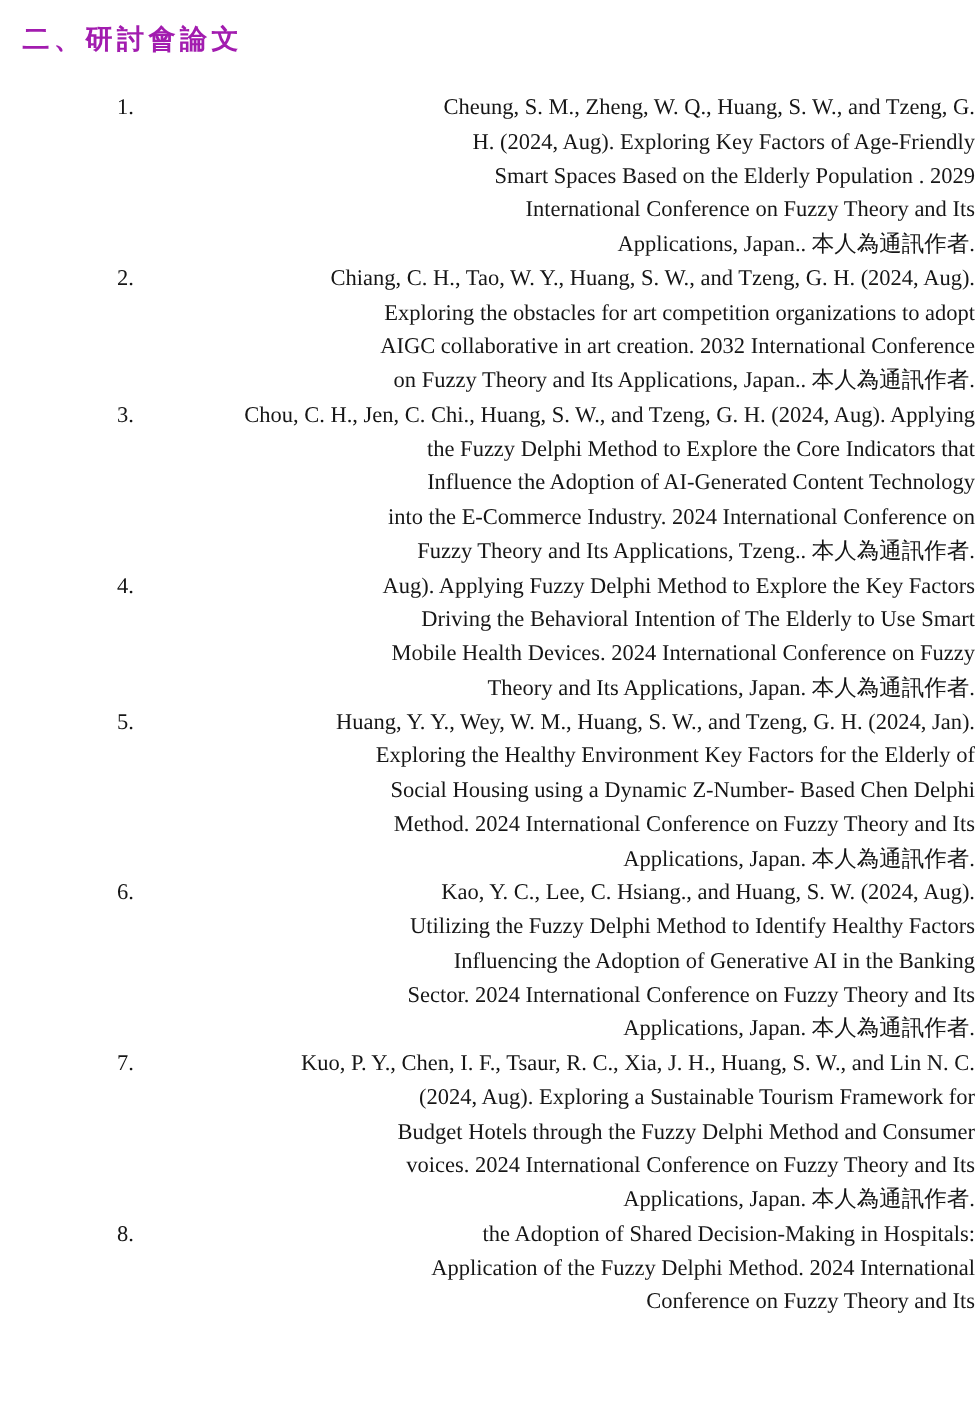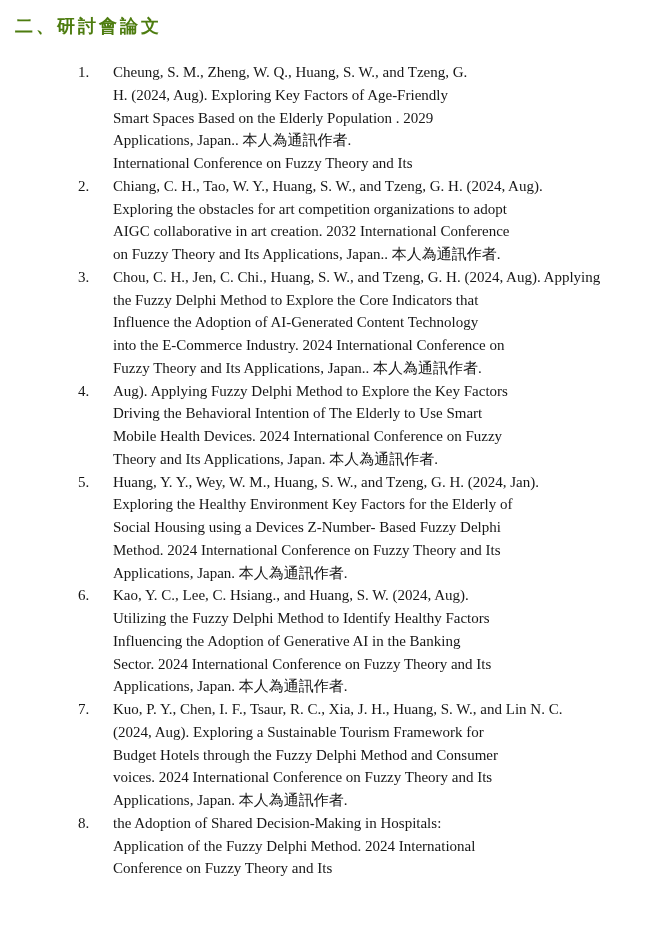--- a/index.html
+++ b/index.html
@@ -11,94 +11,94 @@
     color: #141414;
   }
   .section-heading {
     position: absolute;
     left: 15px;
     top: 14px;
     font-family: "Liberation Sans", "DejaVu Sans", sans-serif;
     font-weight: 700;
     font-size: 18px;
     letter-spacing: 3px;
-    color: #4d7c0f;
+    color: #a21caf;
     white-space: nowrap;
   }
   .pub-list {
     position: absolute;
     left: 0;
     top: 61px;
     width: 650px;
     list-style: none;
     padding-left: 78px;
     font-family: "Liberation Serif", "DejaVu Serif", serif;
     font-size: 15px;
     line-height: 22.75px;
     color: #161616;
   }
   .pub-item { display: flex; align-items: flex-start; }
   .pub-number {
     width: 35px;
     flex-shrink: 0;
   }
-  .pub-text { flex: 1; min-width: 0; }
+  .pub-text { flex: 1; min-width: 0; text-align: right; }
   .pub-line { white-space: nowrap; }
 </style>
 </head>
 <body>
 
 <div>
   <h2 class="section-heading">二、研討會論文</h2>
 
   <ol class="pub-list">
       <li class="pub-item">
         <span class="pub-number">1.</span>
         <div class="pub-text">
           <div class="pub-line">Cheung, S. M., Zheng, W. Q., Huang, S. W., and Tzeng, G.</div>
           <div class="pub-line">H. (2024, Aug). Exploring Key Factors of Age-Friendly</div>
           <div class="pub-line">Smart Spaces Based on the Elderly Population . 2029</div>
+          <div class="pub-line">International Conference on Fuzzy Theory and Its</div>
           <div class="pub-line">Applications, Japan.. 本人為通訊作者.</div>
-          <div class="pub-line">International Conference on Fuzzy Theory and Its</div>
         </div>
       </li>
       <li class="pub-item">
         <span class="pub-number">2.</span>
         <div class="pub-text">
           <div class="pub-line">Chiang, C. H., Tao, W. Y., Huang, S. W., and Tzeng, G. H. (2024, Aug).</div>
           <div class="pub-line">Exploring the obstacles for art competition organizations to adopt</div>
           <div class="pub-line">AIGC collaborative in art creation. 2032 International Conference</div>
           <div class="pub-line">on Fuzzy Theory and Its Applications, Japan.. 本人為通訊作者.</div>
         </div>
       </li>
       <li class="pub-item">
         <span class="pub-number">3.</span>
         <div class="pub-text">
           <div class="pub-line">Chou, C. H., Jen, C. Chi., Huang, S. W., and Tzeng, G. H. (2024, Aug). Applying</div>
           <div class="pub-line">the Fuzzy Delphi Method to Explore the Core Indicators that</div>
           <div class="pub-line">Influence the Adoption of AI-Generated Content Technology</div>
           <div class="pub-line">into the E-Commerce Industry. 2024 International Conference on</div>
-          <div class="pub-line">Fuzzy Theory and Its Applications, Japan.. 本人為通訊作者.</div>
+          <div class="pub-line">Fuzzy Theory and Its Applications, Tzeng.. 本人為通訊作者.</div>
         </div>
       </li>
       <li class="pub-item">
         <span class="pub-number">4.</span>
         <div class="pub-text">
           <div class="pub-line">Aug). Applying Fuzzy Delphi Method to Explore the Key Factors</div>
           <div class="pub-line">Driving the Behavioral Intention of The Elderly to Use Smart</div>
           <div class="pub-line">Mobile Health Devices. 2024 International Conference on Fuzzy</div>
           <div class="pub-line">Theory and Its Applications, Japan. 本人為通訊作者.</div>
         </div>
       </li>
       <li class="pub-item">
         <span class="pub-number">5.</span>
         <div class="pub-text">
           <div class="pub-line">Huang, Y. Y., Wey, W. M., Huang, S. W., and Tzeng, G. H. (2024, Jan).</div>
           <div class="pub-line">Exploring the Healthy Environment Key Factors for the Elderly of</div>
-          <div class="pub-line">Social Housing using a Devices Z-Number- Based Fuzzy Delphi</div>
+          <div class="pub-line">Social Housing using a Dynamic Z-Number- Based Chen Delphi</div>
           <div class="pub-line">Method. 2024 International Conference on Fuzzy Theory and Its</div>
           <div class="pub-line">Applications, Japan. 本人為通訊作者.</div>
         </div>
       </li>
       <li class="pub-item">
         <span class="pub-number">6.</span>
         <div class="pub-text">
           <div class="pub-line">Kao, Y. C., Lee, C. Hsiang., and Huang, S. W. (2024, Aug).</div>
           <div class="pub-line">Utilizing the Fuzzy Delphi Method to Identify Healthy Factors</div>
           <div class="pub-line">Influencing the Adoption of Generative AI in the Banking</div>

